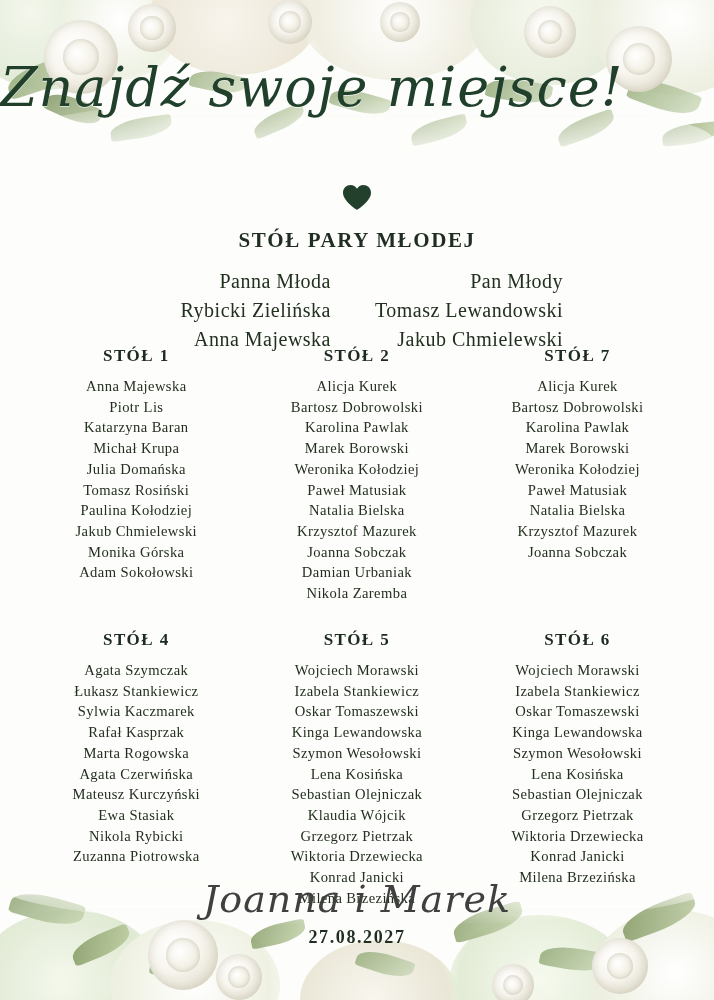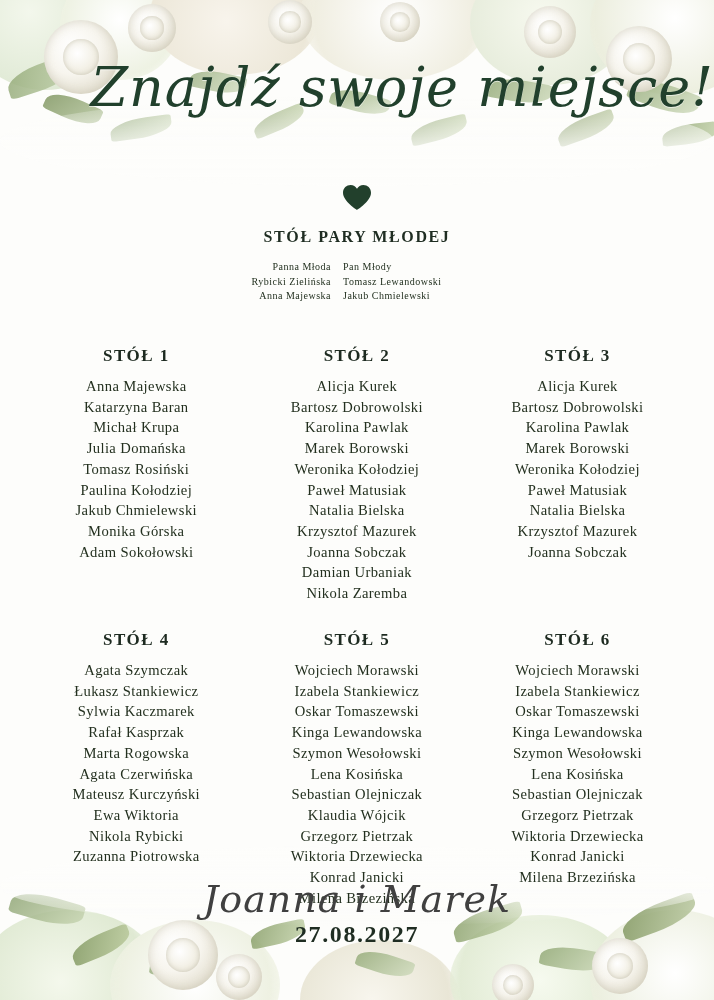--- a/index.html
+++ b/index.html
@@ -59,21 +59,21 @@
     background: radial-gradient(circle at 40% 40%, #ffffff 0%, #f2efe4 60%, #e3dfd0 100%);
     box-shadow: inset 0 0 5px rgba(170,165,145,0.5);
   }
 
   
   .title {
     position: absolute;
     top: 56px;
     left: 0;
     width: 714px;
-    text-align: right;
+    text-align: left;
     font-family: "DejaVu Serif", serif;
     font-style: italic;
     font-size: 54px;
     color: #21402c;
     letter-spacing: 1px;
     z-index: 5;
     text-shadow: 0 1px 0 rgba(255,255,255,0.6);
   }
 
   .heart {
@@ -94,34 +94,34 @@
     top: 228px;
     left: 0;
     width: 714px;
     text-align: center;
     z-index: 5;
   }
   .head-table h2 {
     margin: 0 0 14px 0;
     font-family: "Liberation Serif", serif;
     font-weight: bold;
-    font-size: 16px;
+    font-size: 21px;
     letter-spacing: 1.6px;
     color: #1f2d22;
   }
   .head-cols {
     display: flex;
     justify-content: center;
     gap: 12px;
-    font-size: 10px;
+    font-size: 20px;
     line-height: 1.45;
     color: #22301f;
   }
   .head-col-left { text-align: right; width: 180px; }
-  .head-col-right { text-align: left; width: 220px; }
+  .head-col-right { text-align: right; width: 220px; }
   .head-cols div div { letter-spacing: 0.5px; }
 
   
   .tables {
     position: absolute;
     top: 346px;
     left: 26px;
     width: 662px;
     display: flex;
     flex-wrap: wrap;
@@ -159,22 +159,23 @@
     z-index: 6;
   }
   .couple {
     font-family: "DejaVu Serif", serif;
     font-style: italic;
     font-size: 38px;
     color: #404040;
     letter-spacing: 1px;
   }
   .wedding-date {
+    margin-top: 6px;
     font-weight: bold;
-    font-size: 24px;
+    font-size: 18px;
     letter-spacing: 1.6px;
     color: #1f2d22;
   }
 </style>
 </head>
 <body>
 
 <div class="page">
 
   <div class="floral floral-top">
@@ -229,20 +230,21 @@
         <div>Jakub Chmielewski</div>
       </div>
     </div>
   </div>
 
   <div class="tables">
 
     <div class="table-block">
       <div class="table-title">STÓŁ 1</div>
       <div class="guest">Anna Majewska</div>
+      <div class="guest">Piotr Lis</div>
       <div class="guest">Katarzyna Baran</div>
       <div class="guest">Michał Krupa</div>
       <div class="guest">Julia Domańska</div>
       <div class="guest">Tomasz Rosiński</div>
       <div class="guest">Paulina Kołodziej</div>
       <div class="guest">Jakub Chmielewski</div>
       <div class="guest">Monika Górska</div>
       <div class="guest">Adam Sokołowski</div>
     </div>
 
@@ -255,42 +257,42 @@
       <div class="guest">Weronika Kołodziej</div>
       <div class="guest">Paweł Matusiak</div>
       <div class="guest">Natalia Bielska</div>
       <div class="guest">Krzysztof Mazurek</div>
       <div class="guest">Joanna Sobczak</div>
       <div class="guest">Damian Urbaniak</div>
       <div class="guest">Nikola Zaremba</div>
     </div>
 
     <div class="table-block">
-      <div class="table-title">STÓŁ 3</div>
+      <div class="table-title">STÓŁ 7</div>
       <div class="guest">Alicja Kurek</div>
       <div class="guest">Bartosz Dobrowolski</div>
       <div class="guest">Karolina Pawlak</div>
       <div class="guest">Marek Borowski</div>
       <div class="guest">Weronika Kołodziej</div>
       <div class="guest">Paweł Matusiak</div>
       <div class="guest">Natalia Bielska</div>
       <div class="guest">Krzysztof Mazurek</div>
       <div class="guest">Joanna Sobczak</div>
     </div>
 
     <div class="table-block">
       <div class="table-title">STÓŁ 4</div>
       <div class="guest">Agata Szymczak</div>
       <div class="guest">Łukasz Stankiewicz</div>
       <div class="guest">Sylwia Kaczmarek</div>
       <div class="guest">Rafał Kasprzak</div>
       <div class="guest">Marta Rogowska</div>
       <div class="guest">Agata Czerwińska</div>
       <div class="guest">Mateusz Kurczyński</div>
-      <div class="guest">Ewa Wiktoria</div>
+      <div class="guest">Ewa Stasiak</div>
       <div class="guest">Nikola Rybicki</div>
       <div class="guest">Zuzanna Piotrowska</div>
     </div>
 
     <div class="table-block">
       <div class="table-title">STÓŁ 5</div>
       <div class="guest">Wojciech Morawski</div>
       <div class="guest">Izabela Stankiewicz</div>
       <div class="guest">Oskar Tomaszewski</div>
       <div class="guest">Kinga Lewandowska</div>

